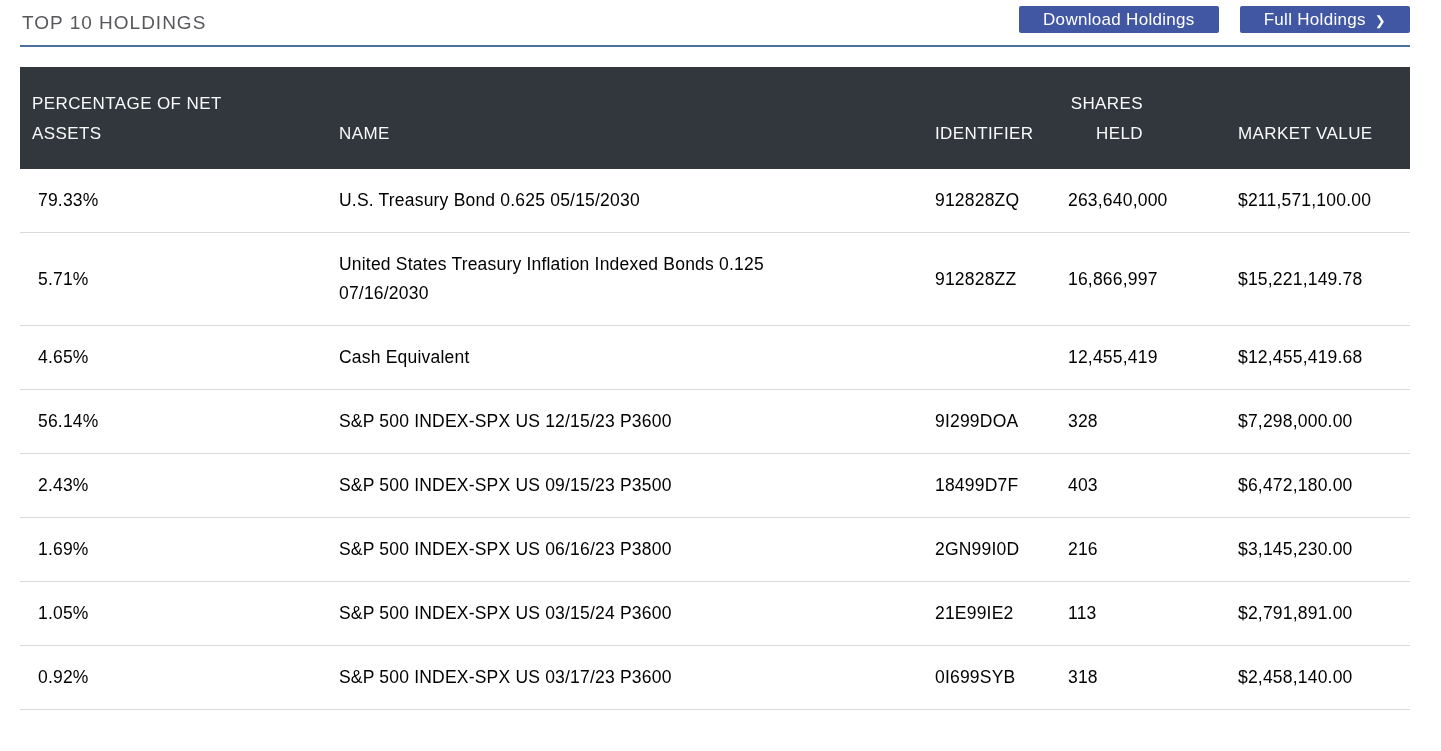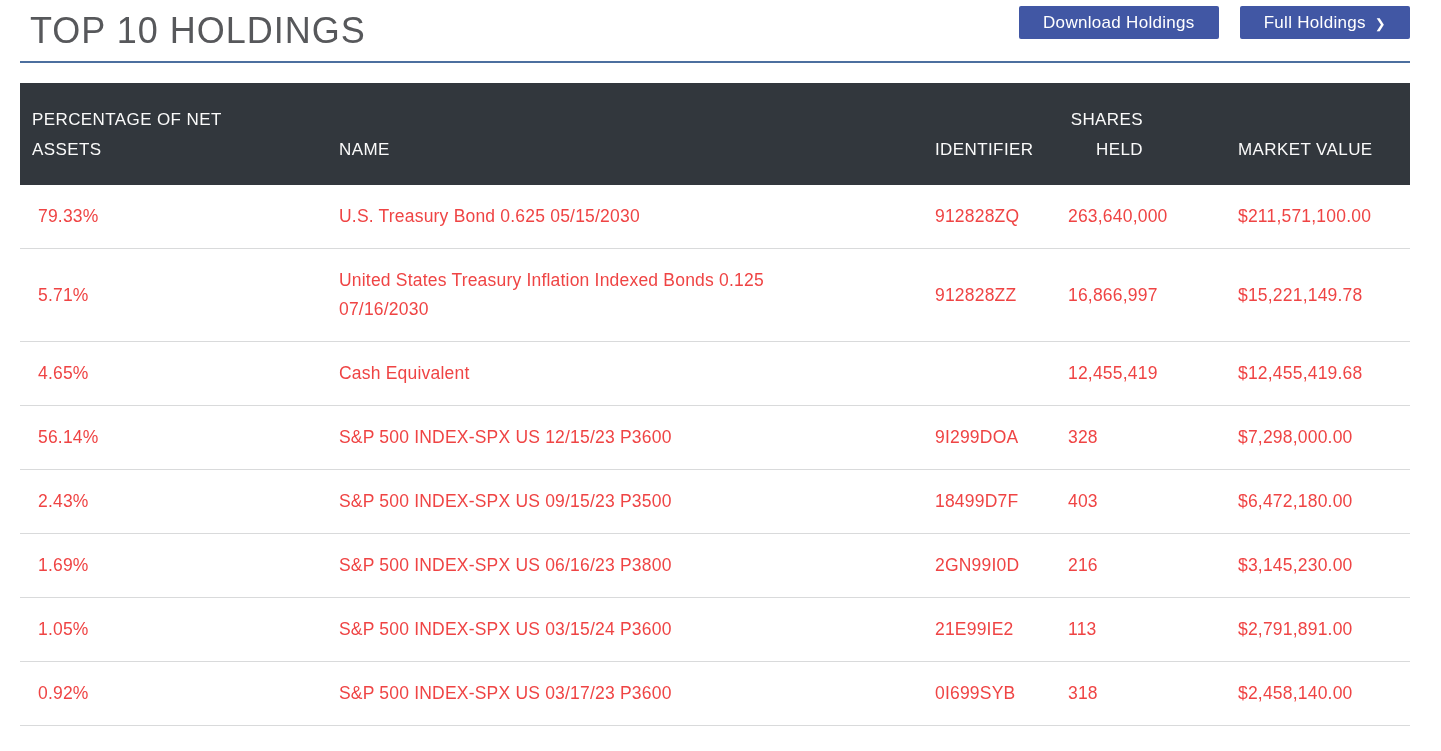--- a/index.html
+++ b/index.html
@@ -18,38 +18,38 @@
   
   .title-bar {
     display: flex;
     justify-content: space-between;
     align-items: flex-start;
     border-bottom: 2px solid #4c6f9f;
     padding-bottom: 5px;
     min-height: 38px;
   }
   .page-title {
-    margin: 8px;
+    margin: 0;
     padding-left: 2px;
-    font-size: 36px;
+    font-size: 19px;
     font-weight: 500;
     letter-spacing: 1px;
     color: #57585b;
     line-height: 34px;
   }
   .actions { display: flex; gap: 21px; }
   .btn {
     background: #4157a4;
     color: #ffffff;
     border: none;
     border-radius: 2px;
     font-family: "Liberation Sans", sans-serif;
     font-size: 17px;
     letter-spacing: 0.3px;
-    height: 33px;
+    height: 27px;
     padding: 0 24px;
     cursor: pointer;
     display: flex;
     align-items: center;
     gap: 9px;
     white-space: nowrap;
   }
   .chev {
     font-size: 13px;
     line-height: 1;
@@ -76,21 +76,21 @@
     letter-spacing: 0.4px;
     text-align: left;
     vertical-align: bottom;
     padding: 22px 6px 20px 0;
     line-height: 30px;
   }
   thead th:first-child { padding-left: 12px; }
   .hdr-narrow  { display: inline-block; max-width: 205px; }
   .hdr-narrow2 { display: inline-block; max-width: 75px; text-align: right;  }
   tbody td {
-    color: #ef4444;
+    color: #000000;
     font-size: 17.5px;
     letter-spacing: 0.2px;
     vertical-align: middle;
     padding: 17px 6px 17px 0;
     line-height: 29px;
     border-bottom: 1px solid #d9dadb;
     white-space: nowrap;
     overflow: visible;
   }
   tbody td:first-child { padding-left: 18px; }

